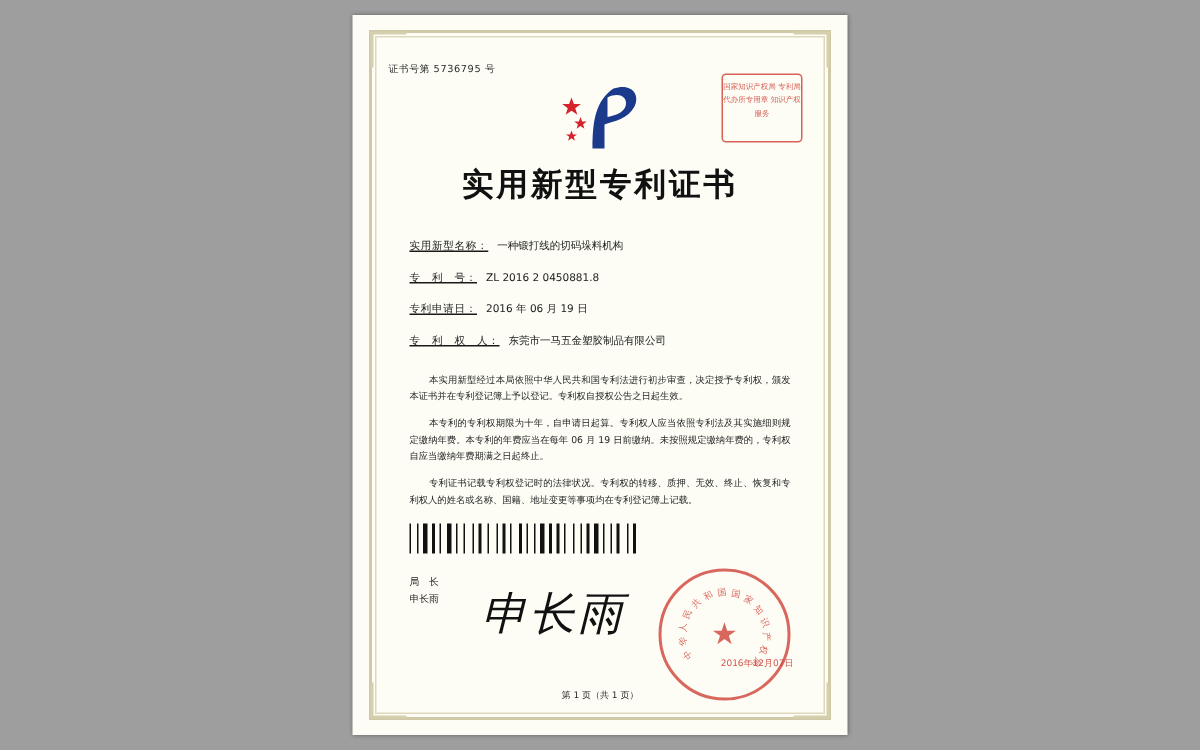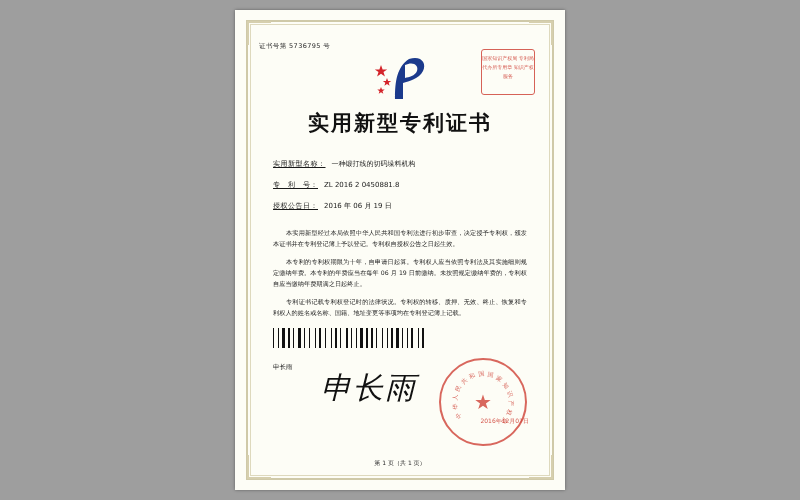--- a/index.html
+++ b/index.html
@@ -265,21 +265,24 @@
       <div class="title">实用新型专利证书</div>
 
       <div class="fields">
         <div class="field-row">
           <span class="field-label">实用新型名称：</span><span class="field-value">一种锻打线的切码垛料机构</span>
         </div>
         <div class="field-row">
           <span class="field-label">专　利　号：</span><span class="field-value">ZL 2016 2 0450881.8</span>
         </div>
         <div class="field-row">
-          <span class="field-label">授权公告日：</span><span class="field-value">2016 年 06 月 19 日</span>
+          <span class="field-label">专利申请日：</span><span class="field-value">2016 年 06 月 19 日</span>
+        </div>
+        <div class="field-row">
+          <span class="field-label">专　利　权　人：</span><span class="field-value">东莞市一马五金塑胶制品有限公司</span>
         </div>
       </div>
 
       <div class="body-text">
         <p>本实用新型经过本局依照中华人民共和国专利法进行初步审查，决定授予专利权，颁发本证书并在专利登记簿上予以登记。专利权自授权公告之日起生效。</p>
         <p>本专利的专利权期限为十年，自申请日起算。专利权人应当依照专利法及其实施细则规定缴纳年费。本专利的年费应当在每年 06 月 19 日前缴纳。未按照规定缴纳年费的，专利权自应当缴纳年费期满之日起终止。</p>
         <p>专利证书记载专利权登记时的法律状况。专利权的转移、质押、无效、终止、恢复和专利权人的姓名或名称、国籍、地址变更等事项均在专利登记簿上记载。</p>
       </div>
 
       <div class="barcode">
@@ -340,20 +343,21 @@
           <i style="width: 2px; background: rgb(17, 17, 17);"></i>
           <i style="width: 3px; background: transparent;"></i>
           <i style="width: 1px; background: rgb(17, 17, 17);"></i>
           <i style="width: 1px; background: transparent;"></i>
           <i style="width: 2px; background: rgb(17, 17, 17);"></i>
           <i style="width: 1px; background: transparent;"></i>
         </div>
 
       <div class="sign-area">
         <div class="sign-label">
+          <div>局　长</div>
           <div>申长雨</div>
         </div>
         <div class="signature">申长雨</div>
         <div class="seal-main">
           <div class="seal-ring-text">
               <span style="transform: rotate(-215deg) translate(32px) rotate(90deg);">中</span>
               <span style="transform: rotate(-195.769deg) translate(32px) rotate(90deg);">华</span>
               <span style="transform: rotate(-176.538deg) translate(32px) rotate(90deg);">人</span>
               <span style="transform: rotate(-157.308deg) translate(32px) rotate(90deg);">民</span>
               <span style="transform: rotate(-138.077deg) translate(32px) rotate(90deg);">共</span>

